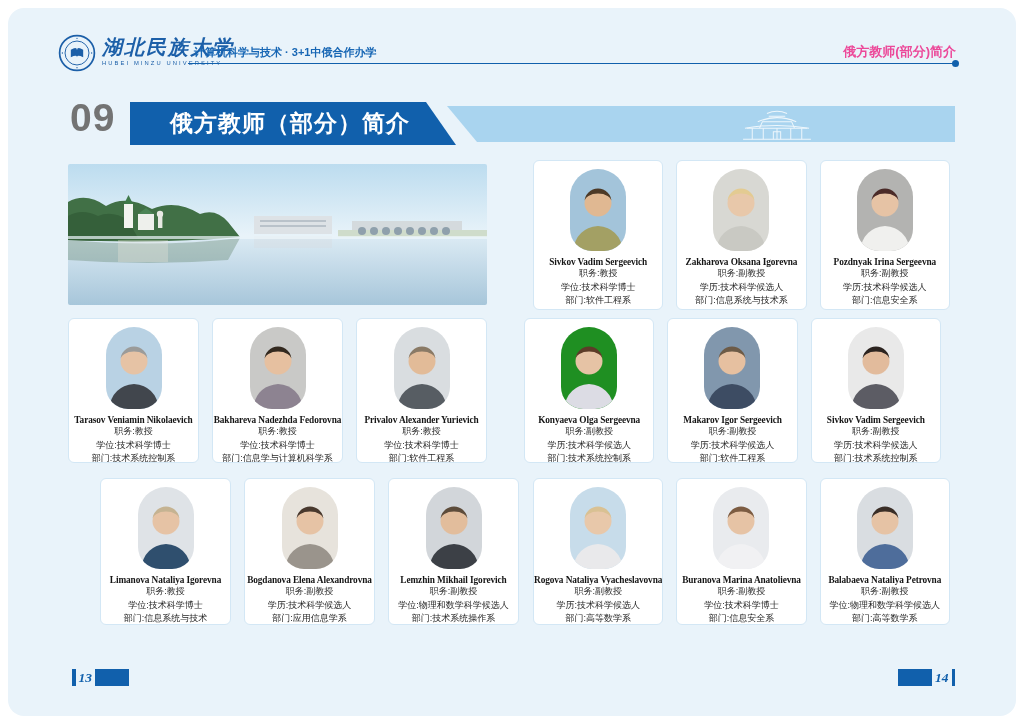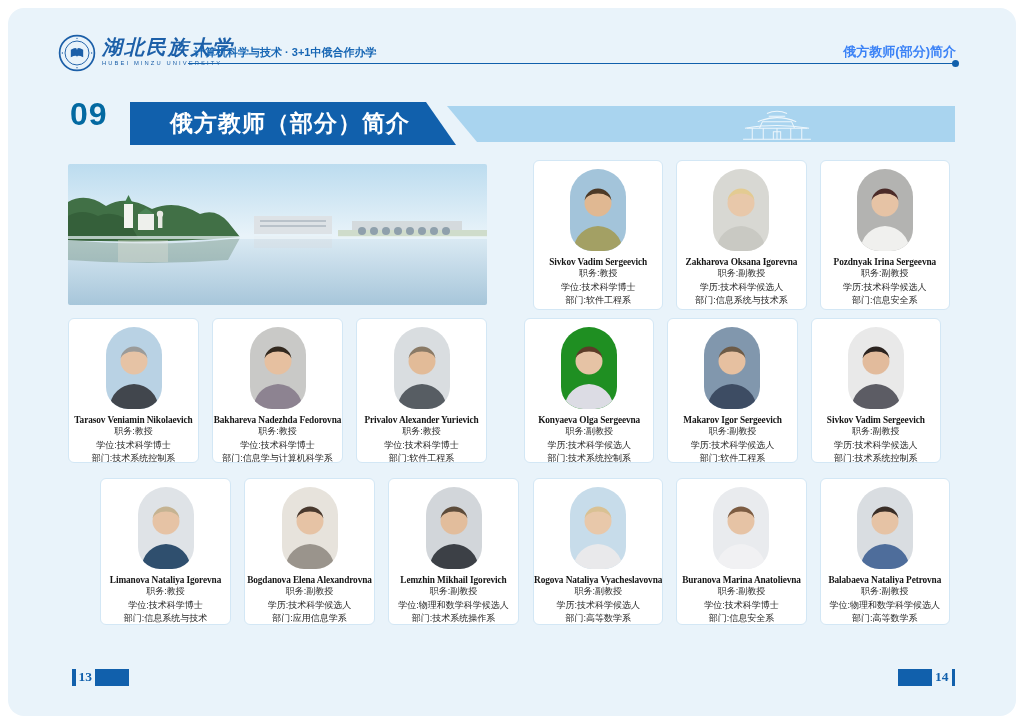--- a/index.html
+++ b/index.html
@@ -7,26 +7,26 @@
           font-family:"Liberation Sans",sans-serif;}
   .sheet{position:absolute;inset:8px;background:#e9f3fa;border-radius:16px;}
 
   
   .logo{position:absolute;left:58px;top:34px;width:38px;height:38px;}
   .uni-block{position:absolute;left:102px;top:36px;color:#1c5fa8;}
   .uni-cn{font-family:Liberation Sans, sans-serif;font-style:italic;font-weight:bold;
           font-size:20px;letter-spacing:2px;line-height:22px;}
   .uni-en{font-size:5.8px;letter-spacing:2.1px;margin-top:2px;color:#1c5fa8;}
   .program{position:absolute;left:194px;top:45px;font-size:11px;font-weight:bold;color:#1766b4;}
-  .section-label{position:absolute;top:43px;right:68px;font-size:13px;font-weight:bold;color:#3b82f6;}
+  .section-label{position:absolute;top:43px;right:68px;font-size:13px;font-weight:bold;color:#ec4899;}
   .head-rule{position:absolute;left:188px;top:63px;width:766px;height:1.4px;background:#1160ac;}
   .head-dot{position:absolute;left:952px;top:60px;width:7px;height:7px;border-radius:50%;background:#1160ac;}
 
   
-  .big-num{position:absolute;left:70px;top:96px;font-size:32px;font-weight:800;color:#0369a1;
+  .big-num{position:absolute;left:70px;top:96px;font-size:39px;font-weight:800;color:#737373;
            letter-spacing:1px;}
   .banner-dark{position:absolute;left:130px;top:102px;width:326px;height:43px;background:#1160ac;
                clip-path:polygon(0 0,calc(100% - 30px) 0,100% 100%,0 100%);
                color:#fff;font-size:23px;font-weight:bold;letter-spacing:1px;
                line-height:43px;padding-left:40px;box-sizing:border-box;}
   .banner-light{position:absolute;left:447px;top:106px;width:508px;height:36px;background:#a9d4ef;
                 clip-path:polygon(0 0,100% 0,100% 100%,30px 100%);}
   .temple{position:absolute;left:288px;top:2px;width:84px;height:33px;opacity:.8;}
 
   
@@ -41,21 +41,21 @@
   .row-r3{left:533px;top:478px;width:417px;height:147px;}
   .card{background:#ffffff;border:1px solid #d3e7f5;border-radius:6px;text-align:center;
         overflow:hidden;padding-top:8px;box-sizing:border-box;}
   .avatar{width:56px;height:82px;border-radius:28px 28px 22px 22px;display:block;margin:0 auto;}
   .tname{margin-top:6px;font-family:"Liberation Serif",serif;font-weight:bold;font-size:9.3px;
          color:#151515;white-space:nowrap;letter-spacing:-0.1px;}
   .tline{font-size:9px;color:#262626;line-height:13.5px;}
   .tline:first-of-type{margin-top:4px;}
 
   
-  .pagenum{position:absolute;top:669px;display:flex;align-items:flex-start;height:17px;}
+  .pagenum{position:absolute;top:669px;display:flex;align-items:flex-end;height:17px;font-style:italic;}
   .pg-left{left:72px;}
   .pg-right{left:898px;}
   .pg-bar{width:3.5px;height:17px;background:#1160ac;}
   .pg-rect{width:34px;height:17px;background:#1160ac;}
   .pg-num{font-family:"Liberation Serif",serif;font-weight:bold;font-size:13.5px;color:#1160ac;
           margin:0 3px;}
 </style>
 </head>
 <body>
 

